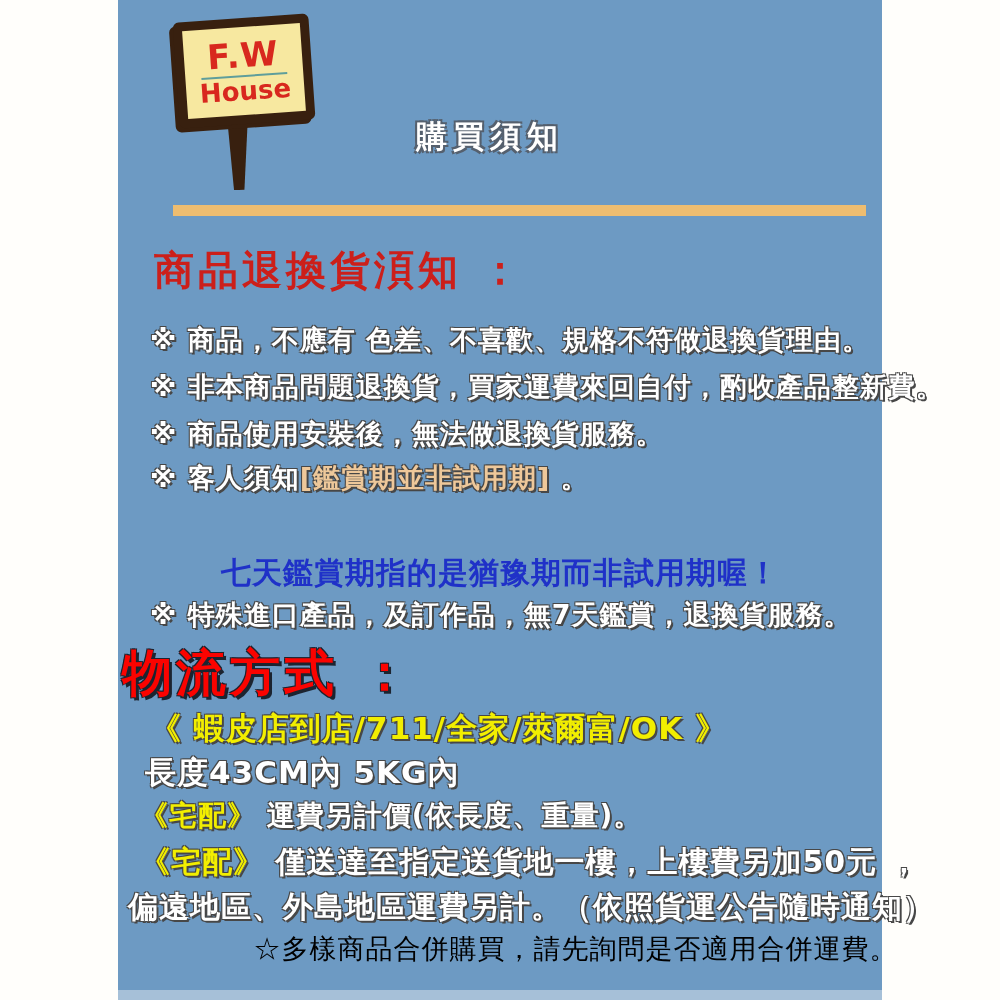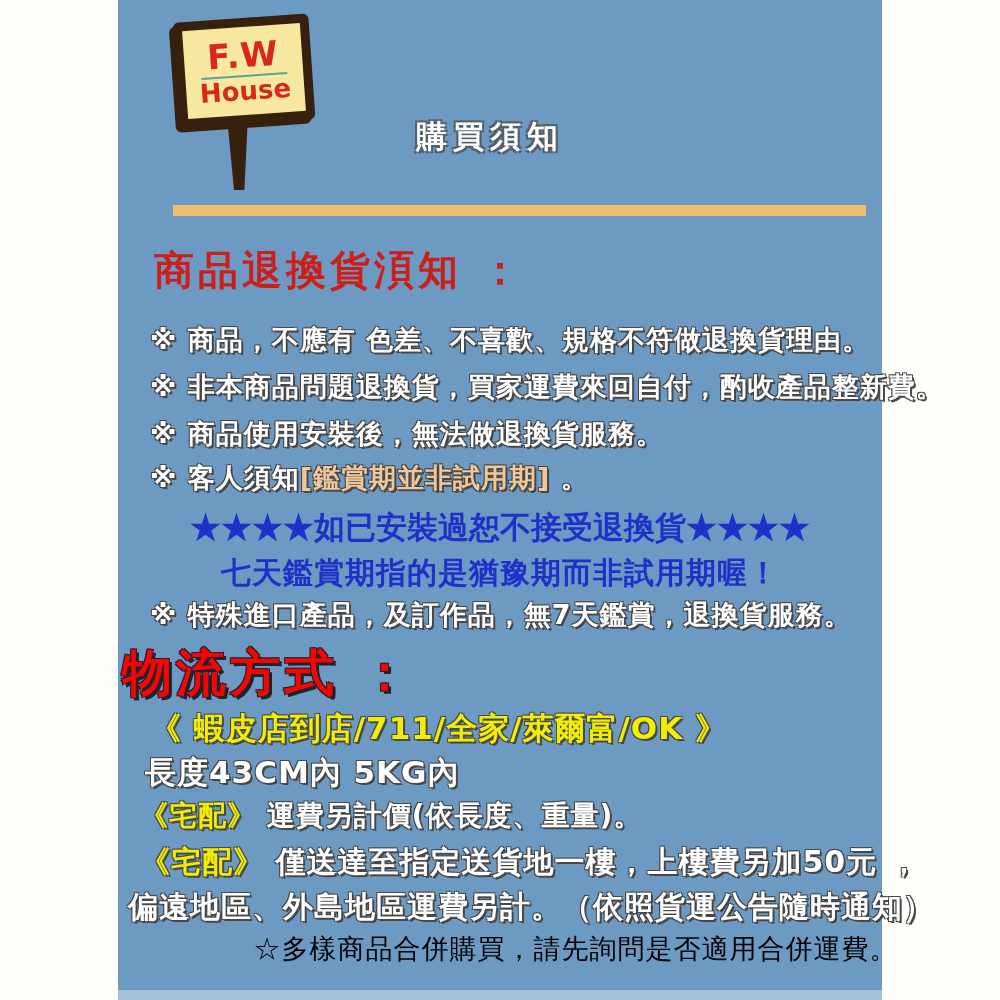--- a/index.html
+++ b/index.html
@@ -109,21 +109,20 @@
   <div class="abs divider"></div>
 
   <div class="abs section-heading-red">商品退換貨湏知 ：</div>
 
   <div class="abs bullet b1">※ 商品，不應有 色差、不喜歡、規格不符做退換貨理由。</div>
   <div class="abs bullet b2">※ 非本商品問題退換貨，買家運費來回自付，酌收產品整新費。</div>
   <div class="abs bullet b3">※ 商品使用安裝後，無法做退換貨服務。</div>
 
   <div class="abs bullet b4"><span>※ 客人須知</span><span class="hl-tan">[鑑賞期並非試用期]</span><span> 。</span></div>
 
-  <div class="abs blue-note stars">★★★★如已安裝過恕不接受退換貨★★★★</div>
   <div class="abs blue-note seven-day">七天鑑賞期指的是猶豫期而非試用期喔！</div>
 
   <div class="abs bullet b5">※ 特殊進口產品，及訂作品，無7天鑑賞，退換貨服務。</div>
 
   <div class="abs shipping-heading">物流方式 ：</div>
 
   <div class="abs ship-line pickup">《 蝦皮店到店/711/全家/萊爾富/OK 》</div>
   <div class="abs ship-line size-limit">長度43CM內 5KG內</div>
 
   <div class="abs ship-line hd1"><span class="hl-yellow">《宅配》</span><span> 運費另計價(依長度、重量)。</span></div>

